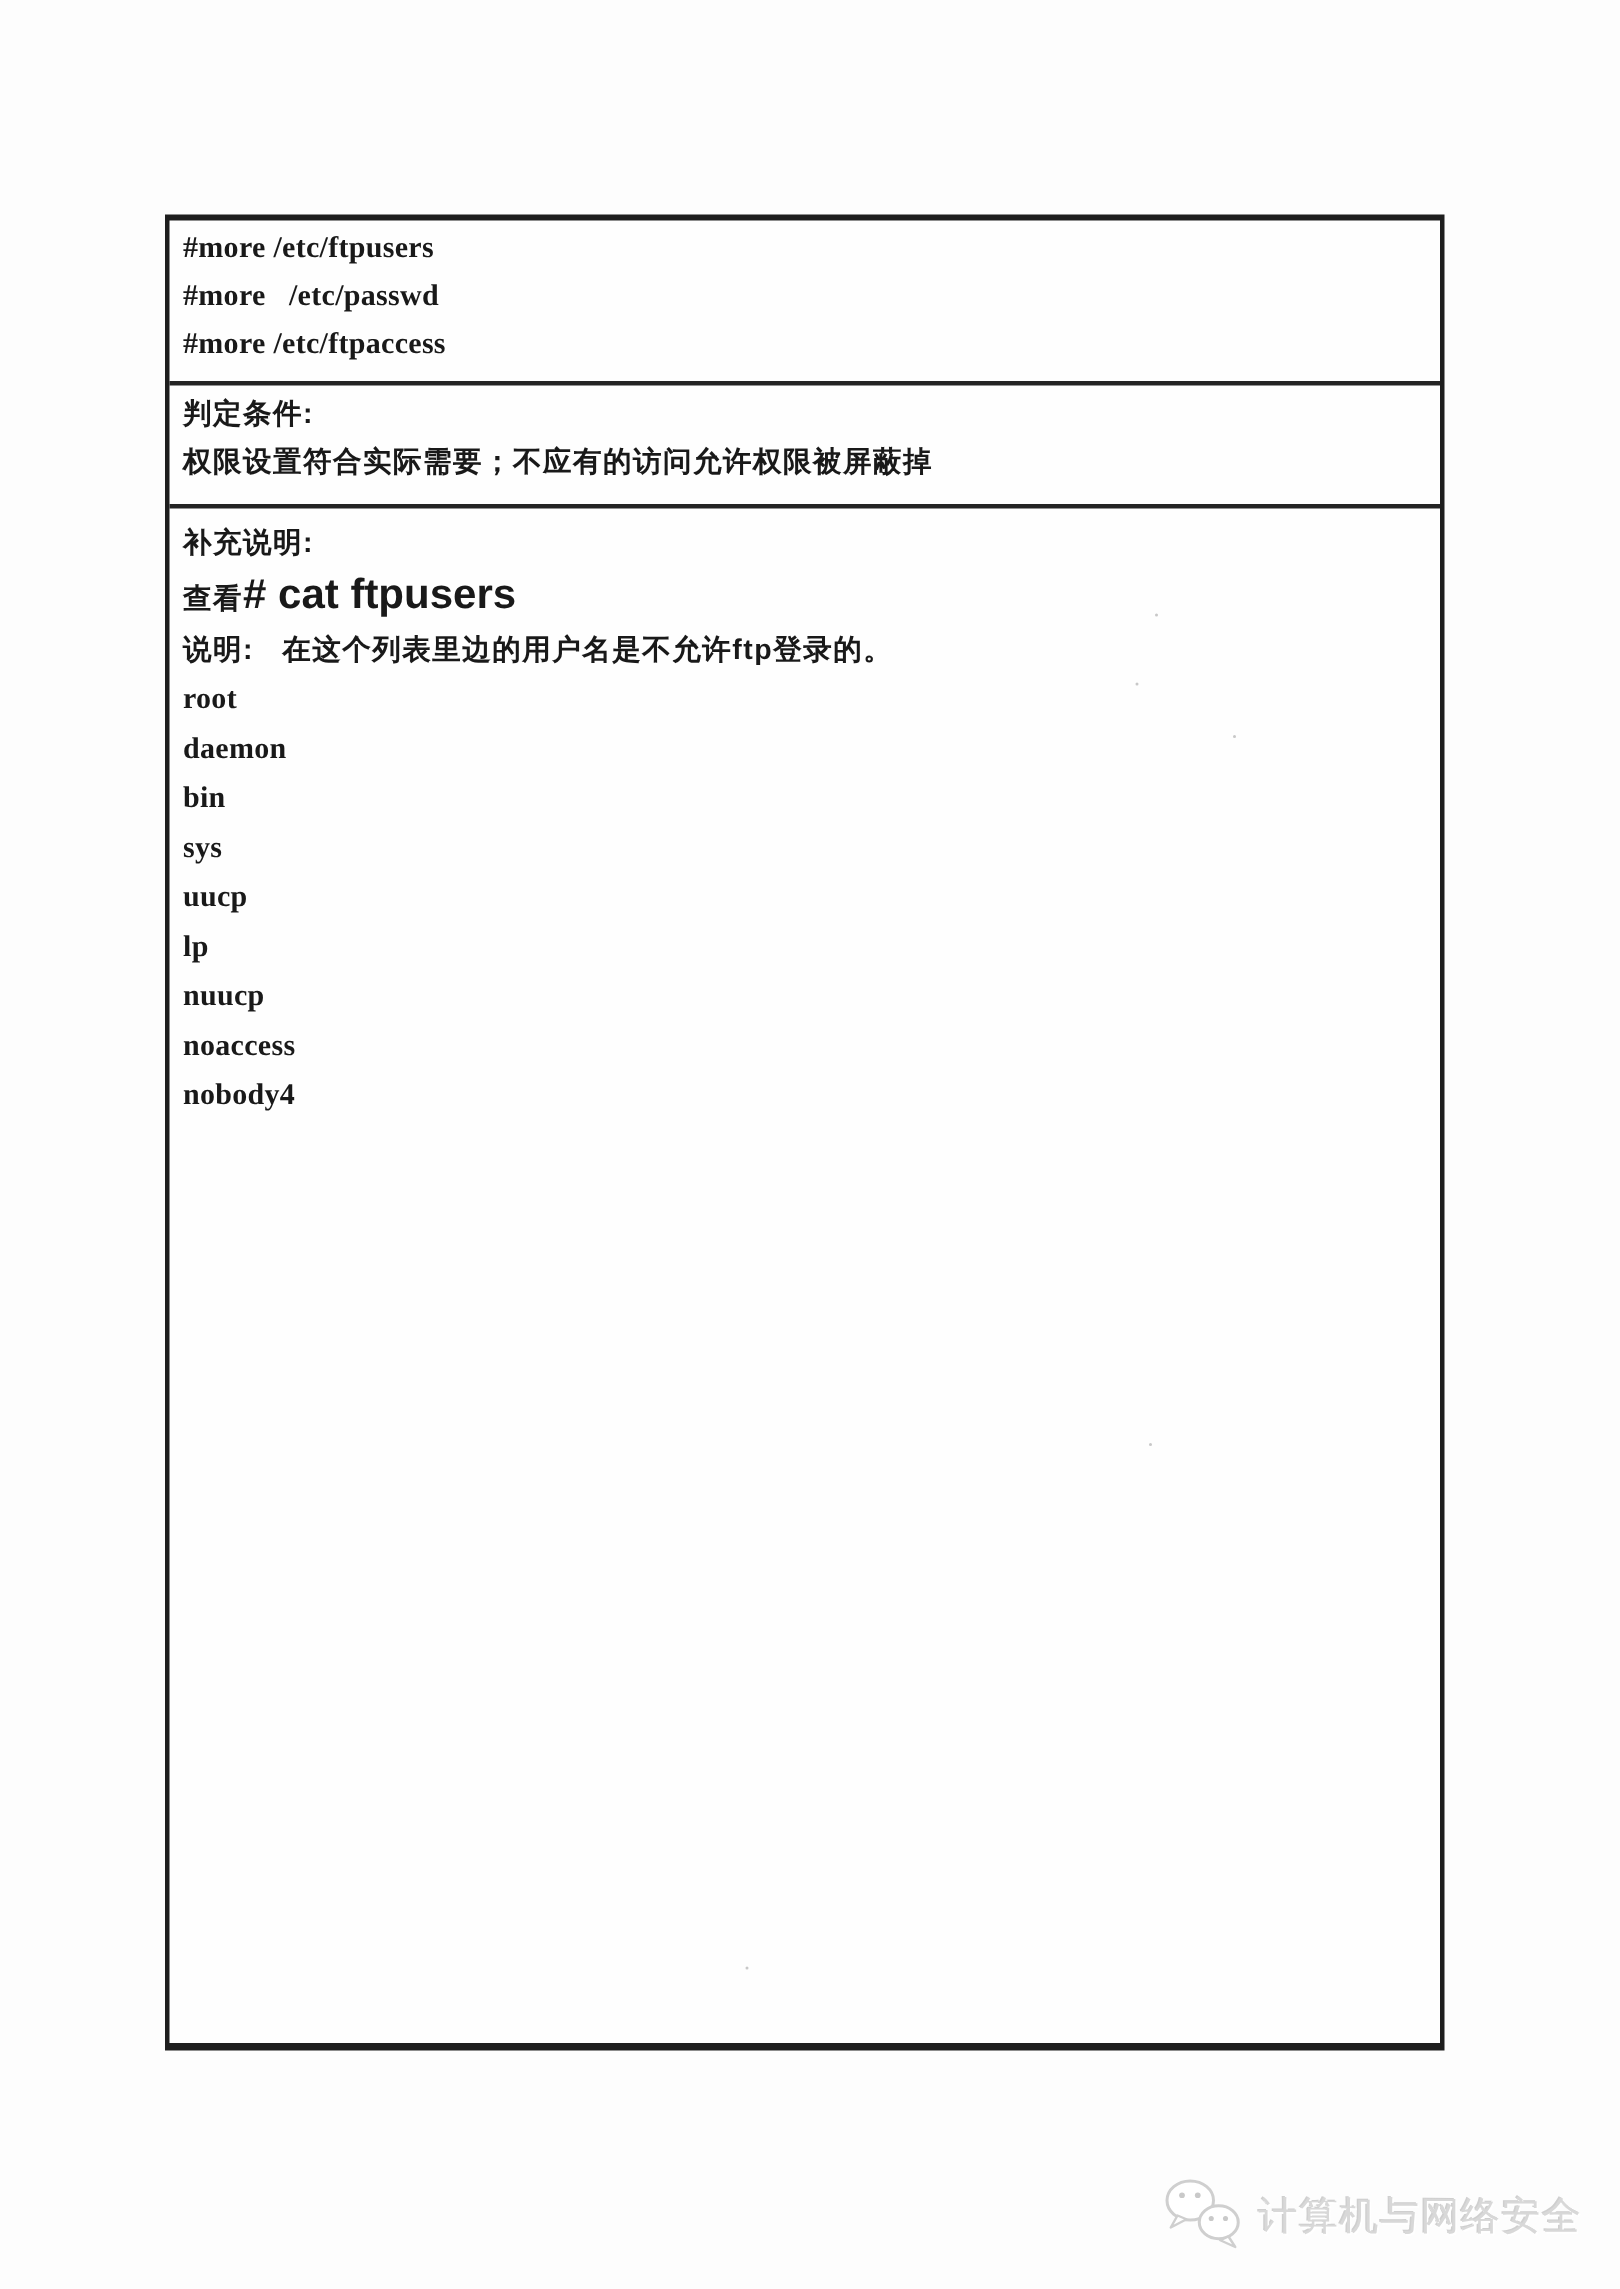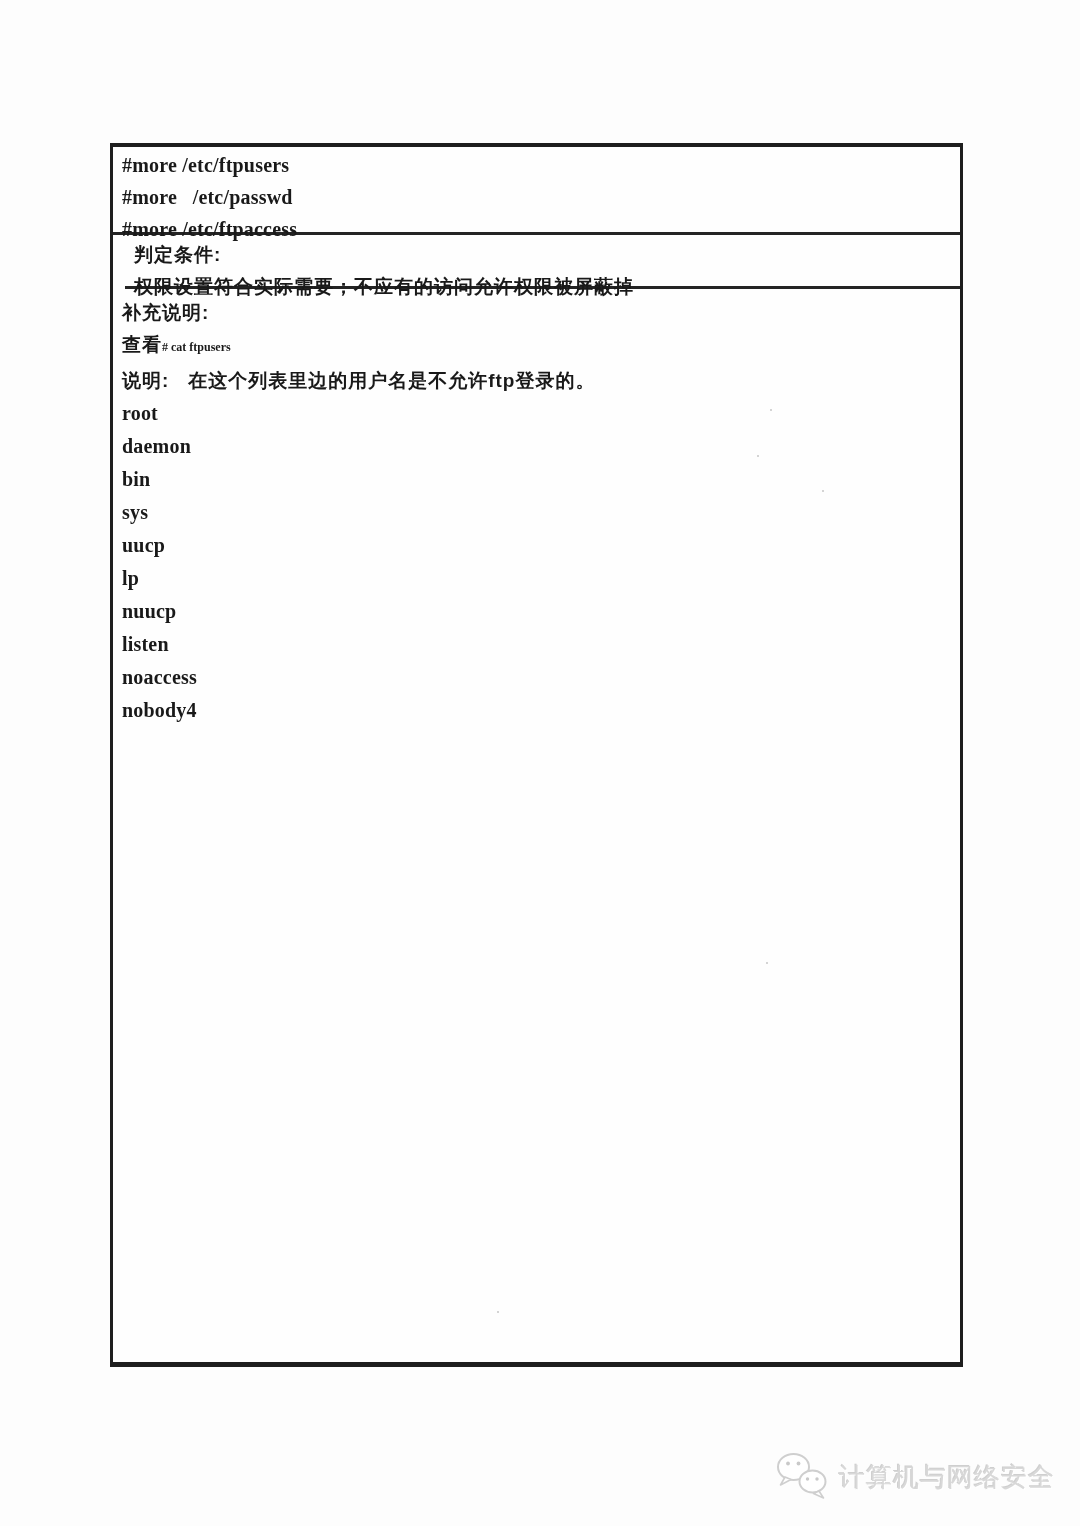--- a/index.html
+++ b/index.html
@@ -26,29 +26,28 @@
     border: 3px solid #1e1e1e;
     border-top-width: 4px;
     border-bottom-width: 5px;
   }
   .sec {
     box-sizing: border-box;
     padding-left: 9px;
     overflow: visible;
   }
   .sec-commands {
-    height: 88px;
+    height: 110px;
     padding-top: 2px;
     border-bottom: 3px solid #242424;
   }
   .sec-criteria {
-    height: 54px;
+    height: 82px;
     padding-top: 4px;
     border-bottom: 3px solid #242424;
-    margin-left: 12px;
   }
   .sec-notes {
     padding-top: 7px;
   }
   .line {
     line-height: 32px;
     white-space: pre-wrap;
   }
   .sec-notes .line { line-height: 33px; }
   .en {
@@ -63,23 +62,23 @@
     font-size: 19px;
     letter-spacing: 1px;
   }
   .mixed .cn-part {
     font-family: Liberation Mono, monospace;
     font-weight: 700;
     font-size: 19px;
     letter-spacing: 1px;
   }
   .mixed .en-part {
-    font-family: Liberation Serif, serif;
+    font-family: Liberation Sans, sans-serif;
     font-weight: 700;
-    font-size: 12px;
+    font-size: 28px;
   }
   .watermark {
     position: absolute;
     left: 776px;
     top: 1452px;
     display: flex;
     align-items: center;
   }
   .wm-text {
     margin-left: 7px;
@@ -121,21 +120,20 @@
     <div class="line cn">说明:   在这个列表里边的用户名是不允许ftp登录的。</div>
 
     <div class="userlist">
       <div class="line en">root</div>
       <div class="line en">daemon</div>
       <div class="line en">bin</div>
       <div class="line en">sys</div>
       <div class="line en">uucp</div>
       <div class="line en">lp</div>
       <div class="line en">nuucp</div>
-      <div class="line en">listen</div>
       <div class="line en">noaccess</div>
       <div class="line en">nobody4</div>
     </div>
   </div>
 
 </div>
 
 <div class="speck" style="left:822px; top:490px;"></div>
 <div class="speck" style="left:757px; top:455px;"></div>
 <div class="speck" style="left:770px; top:409px;"></div>

